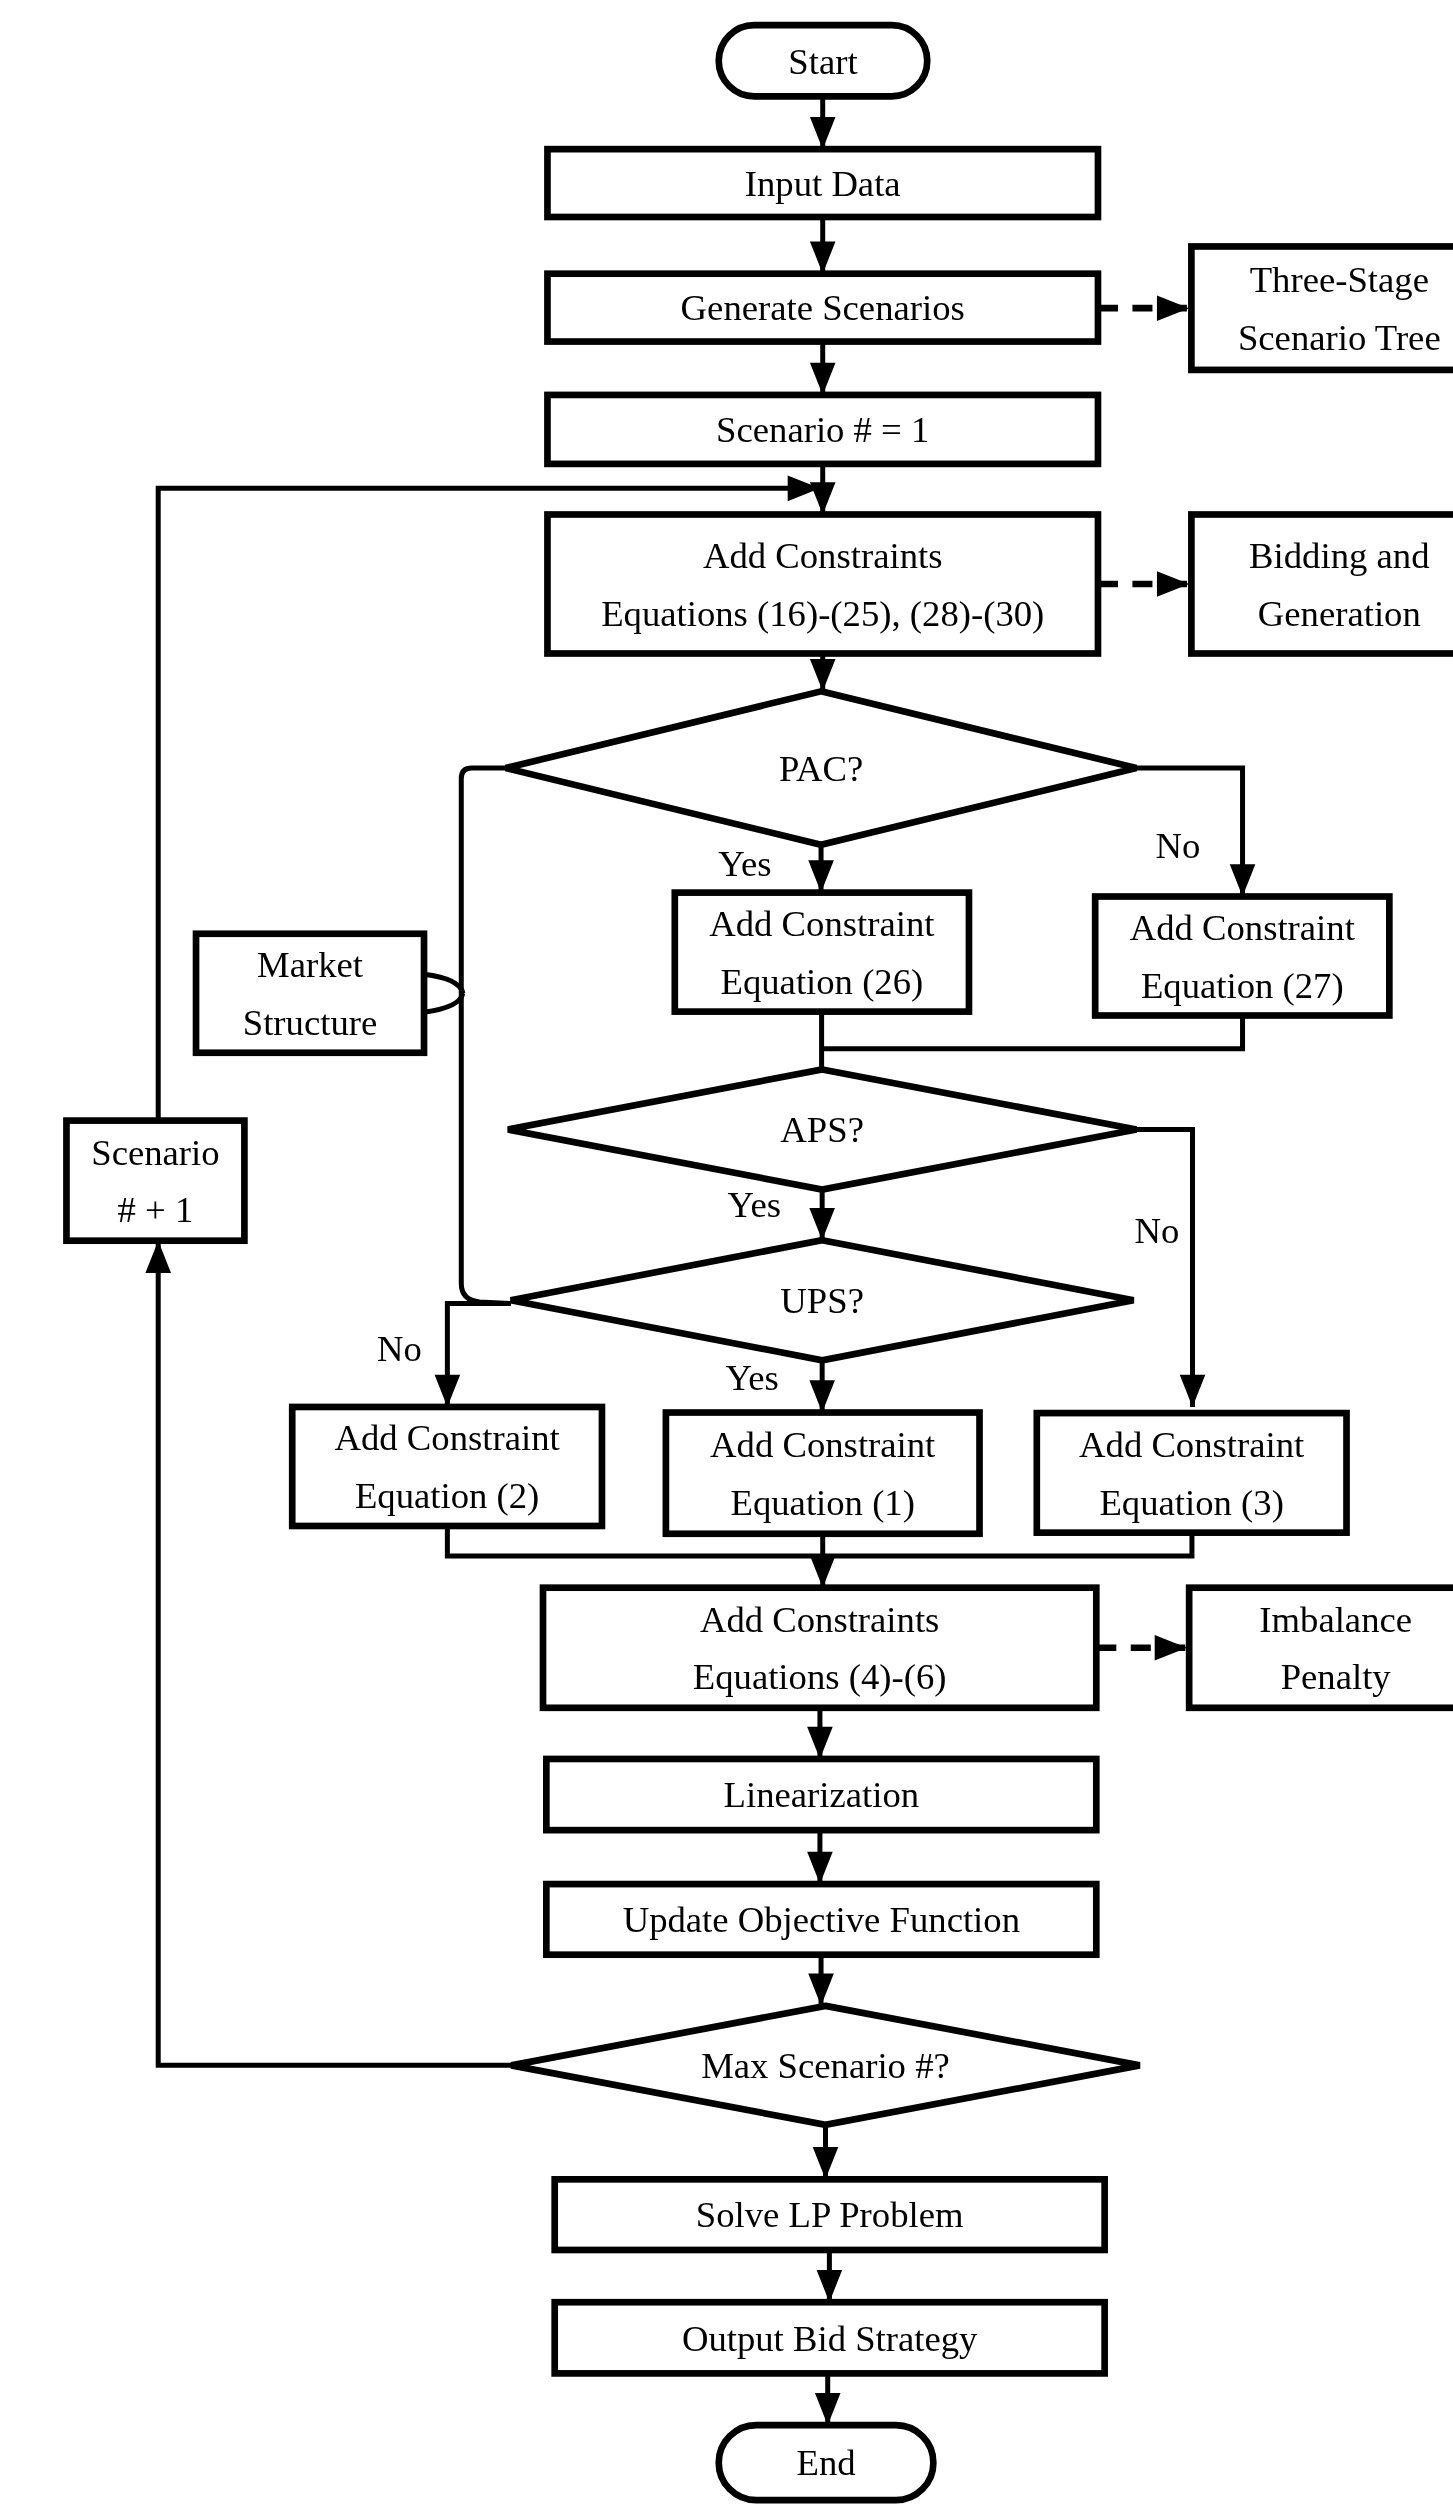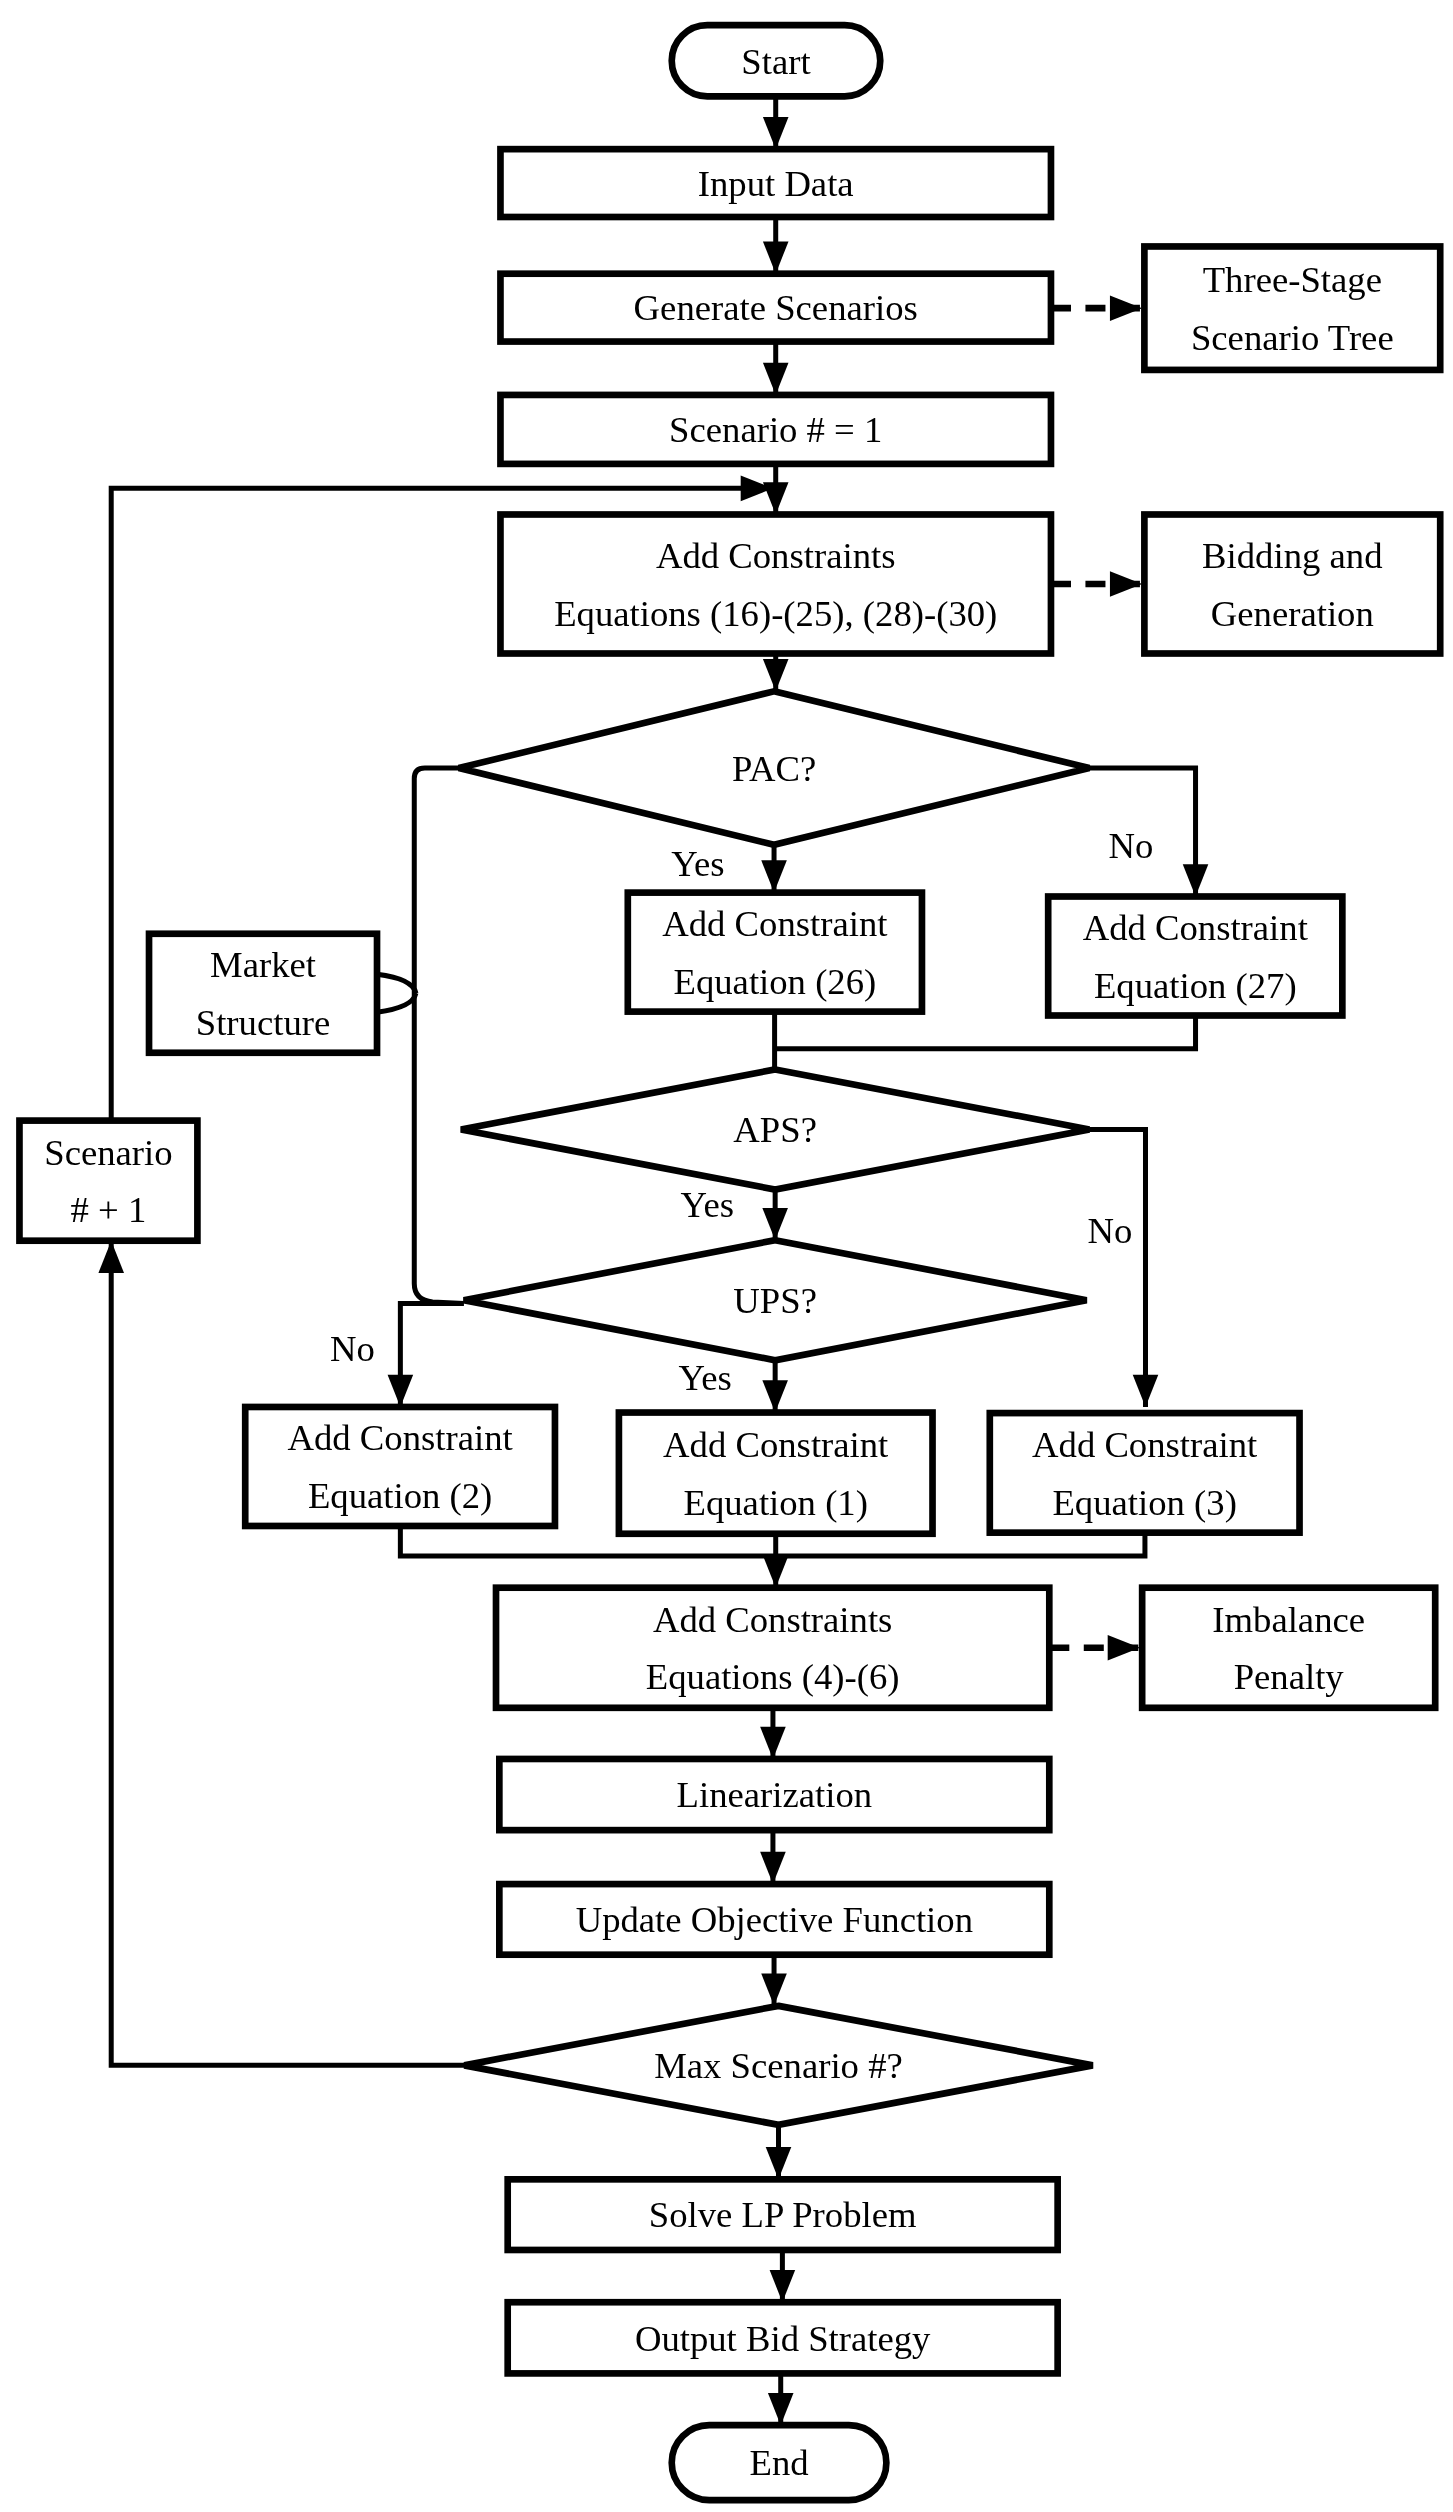--- a/index.html
+++ b/index.html
@@ -1,17 +1,17 @@
 <!DOCTYPE html>
 <html style="font-size:9px"><head>
 <meta charset="utf-8">
 <style>
   html,body{margin:0;padding:0;background:#ffffff;}
   body{width:1453px;height:2512px;}
-  #diagram-root{width:1271px;height:2512px;}
+  #diagram-root{width:1271px;height:2512px;padding-left:47px;}
   svg{display:block;background:#ffffff;}
   .shape{fill:#ffffff;stroke:#000000;stroke-width:12px;}
   .edge{fill:none;stroke:#000000;stroke-width:9px;}
   .edge.dashed{stroke-width:12px;stroke-dasharray:36 26;}
   .arrow{fill:#000000;stroke:none;}
   text{font-family:"Liberation Serif","DejaVu Serif",serif;font-size:66px;fill:#000000;}
 </style>
 </head>
 <body>
 

